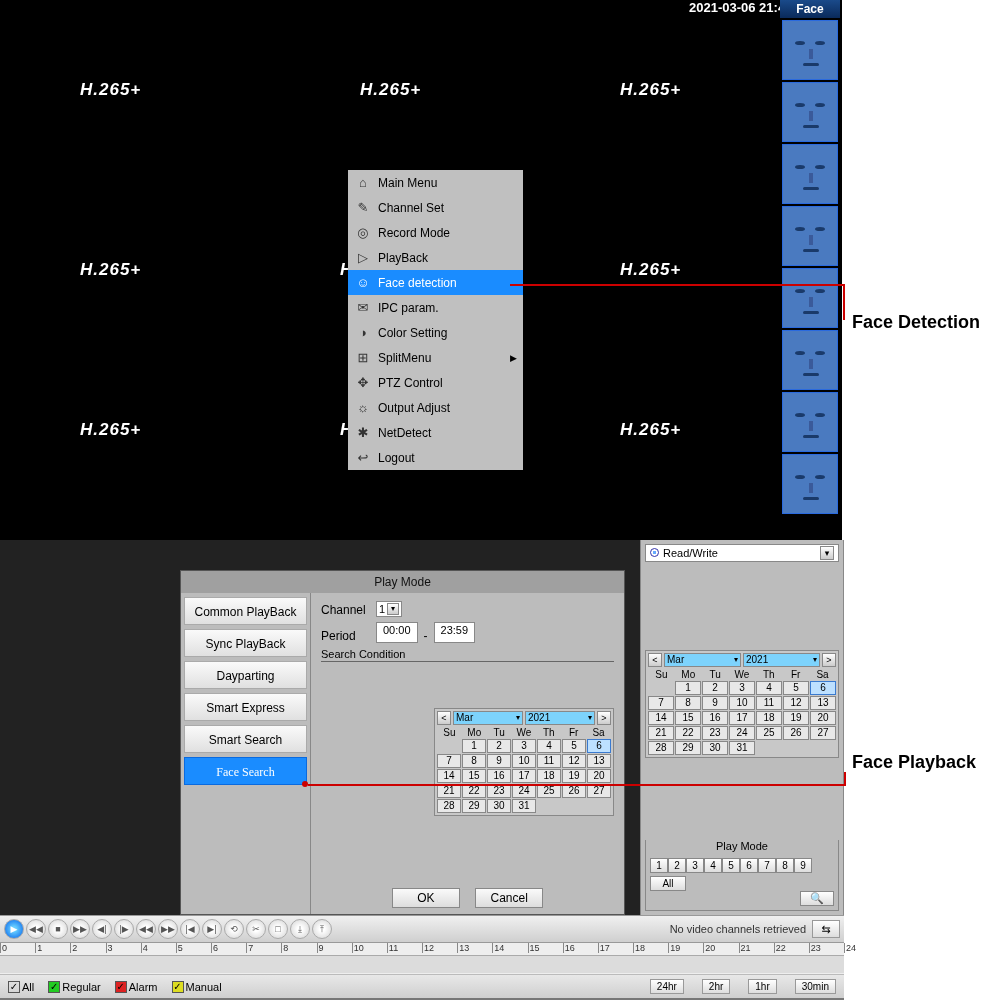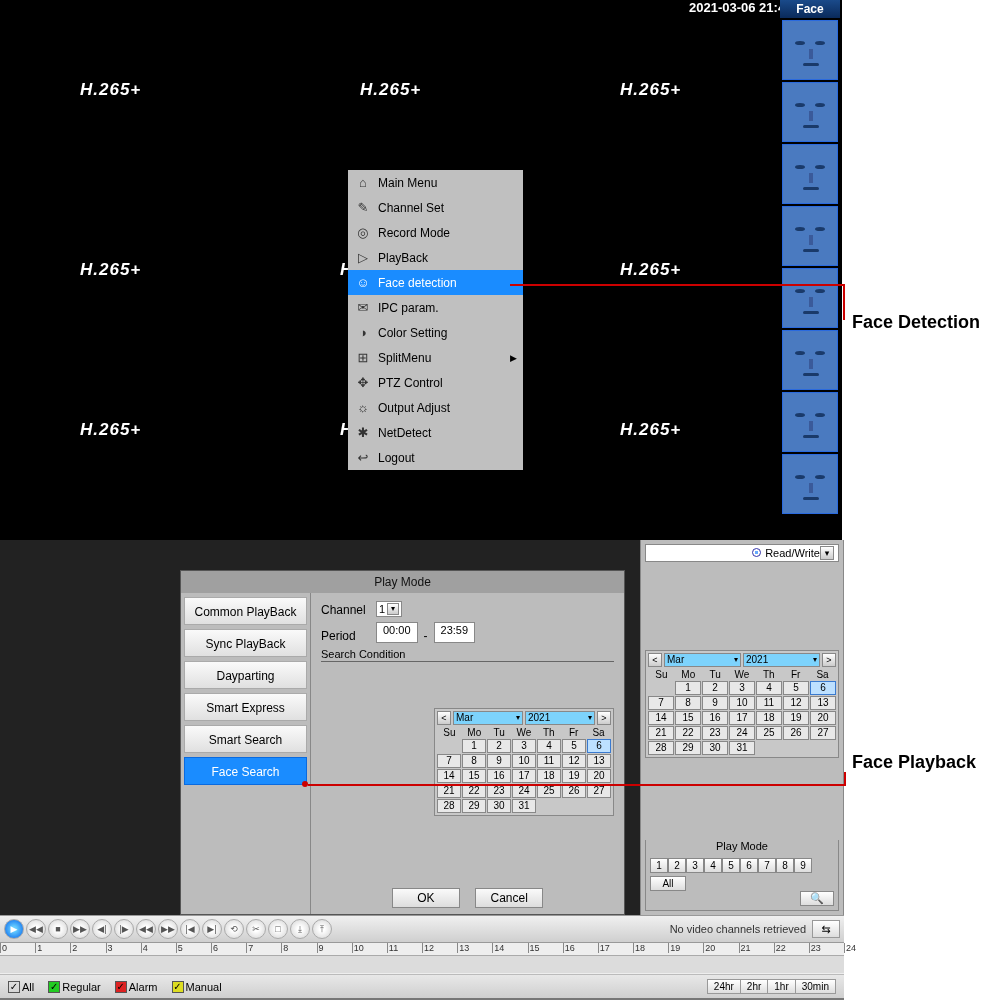--- a/index.html
+++ b/index.html
@@ -41,21 +41,21 @@
   
   .line-red-1a { position: absolute; top: 284px; left: 510px; width: 2px; height: 0; border-top: 2px solid #c00; width: 335px; }
   .line-red-1b { position: absolute; top: 284px; left: 843px; width: 2px; height: 36px; border-left: 2px solid #c00; }
   .callout-1 { position: absolute; top: 310px; left: 848px; font-weight: 900; font-size: 18px; font-family: Arial, sans-serif; color: #000; background: #fff; padding: 2px 4px; }
   .white-fill-1 { position: absolute; top:0; left:842px; width:158px; height:540px; background:#fff; }
 
   
   .bot { position: absolute; top: 540px; left: 0; width: 1000px; height: 460px; background: #777; }
   .dark-area { position: absolute; top: 0; left: 0; width: 640px; height: 375px; background: #222; }
   .side-panel { position: absolute; top: 0; left: 640px; width: 204px; height: 375px; background: #bcbcbc; border-left: 1px solid #888; border-right: 1px solid #888; }
-  .rw-combo { margin: 4px; height: 18px; background: #fff; border: 1px solid #888; display: flex; align-items: center; padding: 0 4px; font-size: 11px; justify-content: flex-end; }
+  .rw-combo { margin: 4px; height: 18px; background: #fff; border: 1px solid #888; display: flex; align-items: center; padding: 0 4px; font-size: 11px; justify-content: space-between; }
   .rw-combo .dot { width: 9px; height: 9px; border: 1px solid #33a; border-radius: 50%; background: radial-gradient(#6af 30%, #fff 32%); margin-right: 4px; display: inline-block; }
   .rw-combo .dd { width: 14px; height: 14px; border: 1px solid #888; background: linear-gradient(#fff,#ccc); text-align: center; font-size: 9px; line-height: 12px; }
 
   
   .cal { background: #c8c8c8; border: 1px solid #888; font-size: 10px; margin: 4px; width: 194px; }
   .cal-head { display: flex; align-items: center; gap: 2px; padding: 2px; }
   .cal-btn { width: 14px; height: 14px; border: 1px solid #888; background: linear-gradient(#fff,#ccc); font-size: 9px; line-height: 12px; text-align: center; cursor:pointer; }
   .cal-sel { flex: 1; height: 14px; border: 1px solid #888; background: #7dd3fc; font-size: 10px; line-height: 12px; padding: 0 2px; display:flex; justify-content:space-between; align-items:center;}
   .cal-dow { display: grid; grid-template-columns: repeat(7, 1fr); text-align: center; padding: 0 2px; }
   .cal-days { display: grid; grid-template-columns: repeat(7, 1fr); gap: 1px; padding: 1px 2px 2px 2px; }
@@ -71,21 +71,21 @@
   .ch-btn { width: 18px; height: 15px; border: 1px solid #888; background: linear-gradient(#fff,#ddd); font-size: 10px; line-height: 13px; text-align: center; cursor:pointer;}
   .ch-btn.wide { width: 36px; }
   .zoom-btn { float: right; width: 34px; height: 15px; border: 1px solid #888; background: linear-gradient(#fff,#ddd); font-size: 11px; text-align:center; line-height:13px; cursor:pointer;}
 
   
   .dialog { position: absolute; top: 30px; left: 180px; width: 445px; height: 345px; background: #bcbcbc; border: 1px solid #555; }
   .dlg-title { text-align: center; font-size: 12px; padding: 4px 0; background: #a0a0a0; color: #111; }
   .dlg-body { display: flex; height: calc(100% - 22px); }
   .mode-list { width: 130px; border-right: 1px solid #888; }
   .mode-item { height: 28px; line-height: 28px; text-align: center; margin: 4px 3px; background: linear-gradient(#fafafa,#e0e0e0); border: 1px solid #aaa; font-size: 12px; cursor: pointer; }
-  .mode-item.sel { background: #1a8cff; color: #fff; border-color: #0a6adf; }
+  .mode-item.sel { background: #1a8cff; color: #fff; border-color: #0a6adf; font-family: Liberation Serif, serif; }
   .mode-form { flex: 1; padding: 8px 10px; font-size: 12px; position: relative; }
   .frow { display: flex; align-items: flex-end; margin-bottom: 5px; }
   .frow label { width: 55px; }
   .sel-box { border: 1px solid #888; background: #fff; height: 16px; padding: 0 2px; font-size: 11px; display:flex; align-items:center; gap:2px; }
   .sel-box .dd { width:12px; height:12px; border:1px solid #888; background:linear-gradient(#fff,#ccc); font-size:8px; line-height:10px; text-align:center; }
   .time-box { border: 1px solid #888; background: #fff; height: 21px; padding: 0 6px; font-size: 11px; line-height:14px; }
   .sc-label { font-size: 11px; border-bottom: 1px solid #666; padding-bottom: 1px; margin-bottom: 2px; }
   .dlg-buttons { position: absolute; bottom: 6px; left: 0; right: 0; text-align: center; }
   .dbtn { display: inline-block; width: 68px; height: 20px; line-height: 18px; border: 1px solid #888; background: linear-gradient(#fafafa,#ddd); margin: 0 6px; font-size: 12px; cursor:pointer; text-align:center;}
 
@@ -106,21 +106,21 @@
   
   .tline-wrap { position: absolute; top: 403px; left: 0; width: 844px; height: 32px; background: #eee; border-bottom: 1px solid #bbb; }
   .tline-ruler { position: relative; height: 12px; font-size: 9px; color: #333; }
   .tick { position: absolute; top: 0; height: 10px; border-left: 1px solid #888; padding-left: 1px; }
   .tline-track { height: 18px; background: #dcdcdc; border-top: 1px solid #aaa; }
 
   
   .legend-bar { position: absolute; top: 435px; left: 0; width: 844px; height: 23px; background: linear-gradient(#e8e8e8,#cfcfcf); display: flex; align-items: center; padding: 0 8px; font-size: 11px; }
   .chk { width: 12px; height: 12px; border: 1px solid #555; margin-right: 2px; display: inline-block; text-align:center; line-height:10px; font-size:10px; }
   .legend-item { display: flex; align-items: center; margin-right: 14px; }
-  .scale-tabs { margin-left: auto; display:flex; }
+  .scale-tabs { margin-left: auto; display:flex;gap:19px; }
   .stab { padding: 1px 6px; border: 1px solid #999; background: linear-gradient(#fff,#ddd); font-size: 10px; margin-left: -1px; cursor:pointer;}
 
 </style>
 </head>
 <body>
 
 <div class="top">
   <div class="white-fill-1"></div>
   <div class="datetime">2021-03-06 21:47:27 Sat</div>
 

